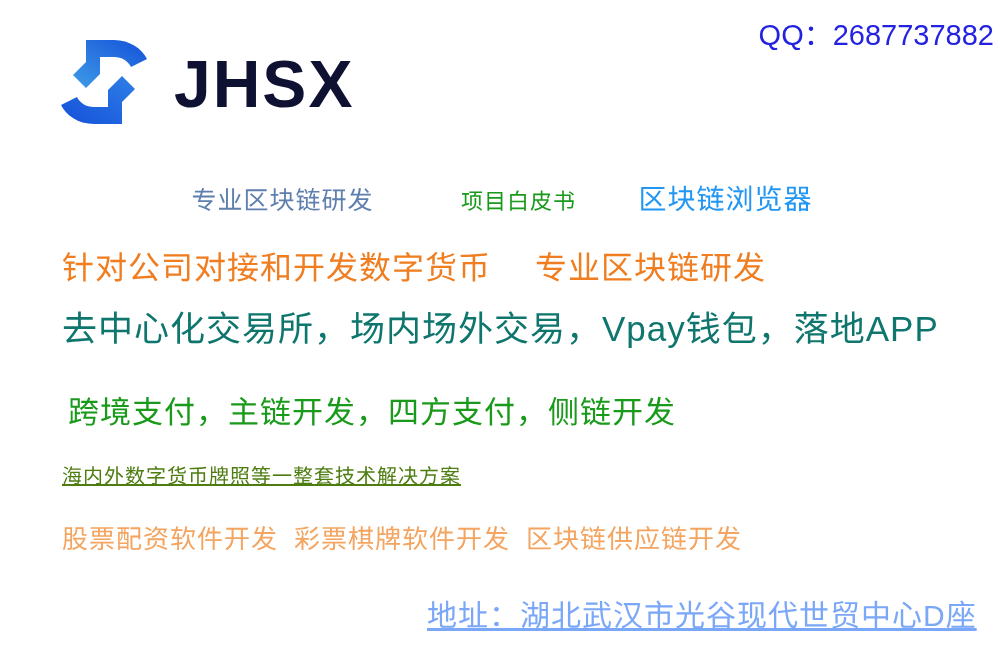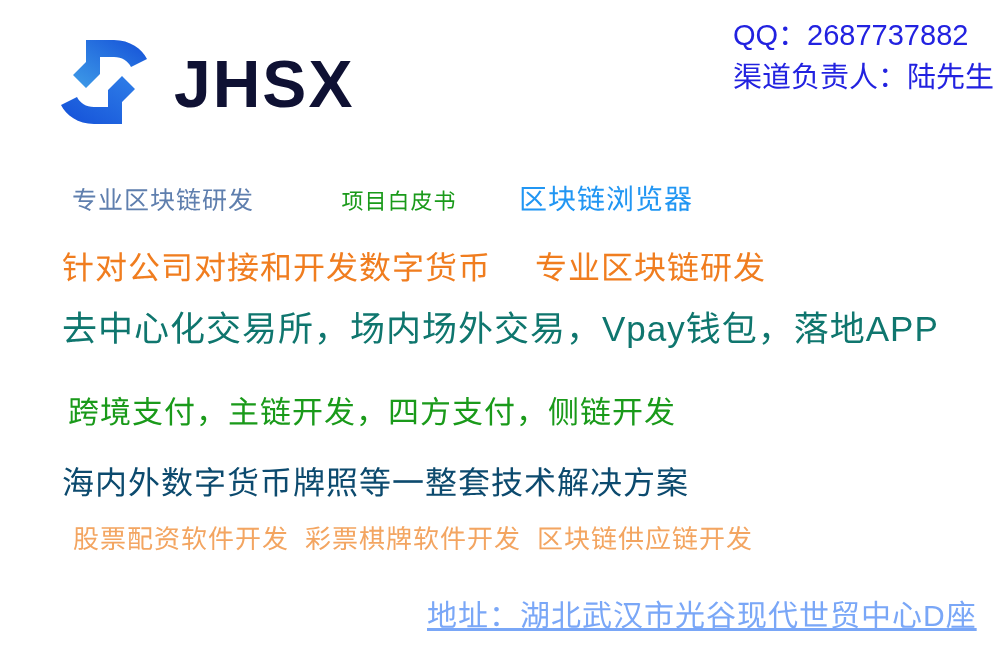--- a/index.html
+++ b/index.html
@@ -56,24 +56,25 @@
   .contact-line {
     display: block;
     color: #2222e0;
   }
   .contact-line.l2 { padding-left: 2px; }
   .contact-line.l3 { padding-left: 2px; }
 
   
   .tag-row {
     position: absolute;
-    left: 72px;
+    left: 52px;
     top: 183px;
     width: 900px;
     white-space: nowrap;
+    text-align: center;
   }
   .tag {
     display: inline-block;
     vertical-align: baseline;
     line-height: 1.2;
   }
   .tag-pro {
     font-size: 25px;
     color: #5f7fae;
     letter-spacing: 1px;
@@ -118,27 +119,28 @@
     left: 68px;
     top: 394px;
     font-size: 31px;
     color: #1a9a1a;
     letter-spacing: 1px;
   }
 
   .line-black {
     left: 62px;
     top: 464px;
-    font-size: 32px;
-    color: #0c4a6e;
-    letter-spacing: 1px;
+    font-size: 20px;
+    color: #4d7c0f;
+    letter-spacing: 1px;
+    text-decoration: underline;
   }
 
   .line-lightorange {
-    left: 73px;
+    left: 62px;
     top: 524px;
     font-size: 26px;
     color: #f3a561;
     letter-spacing: 1px;
   }
   .line-lightorange .seg { display: inline-block; }
   .line-lightorange .seg + .seg { margin-left: 16px; }
 
   .line-address {
     left: 427px;
@@ -171,21 +173,20 @@
         <path fill="url(#gradTop)" d="M62 10 C78 10 90 19 95 29 L79 37 C76 31 70 27 62 27 L48 27 L48 44 L34 58 L21 45 L34 32 L34 10 Z"></path>
 
         <path fill="url(#gradBot)" d="M42 94 C26 94 14 85 9 75 L25 67 C28 73 34 77 42 77 L56 77 L56 60 L70 46 L83 59 L70 72 L70 94 Z"></path>
       </svg>
     </span>
     <span class="logo-word">JHSX</span>
   </div>
 
   <div class="contact-block">
     <span class="contact-line l2">QQ：2687737882</span>
-    <span class="contact-line l3">渠道负责人：陆先生</span>
   </div>
 
   <div class="tag-row">
     <span class="tag tag-pro">专业区块链研发</span>
     <span class="tag tag-wp">项目白皮书</span>
     <span class="tag tag-exp">区块链浏览器</span>
   </div>
 
   <div class="line line-orange">
     <span class="seg1">针对公司对接和开发数字货币</span><span class="seg2">专业区块链研发</span>

